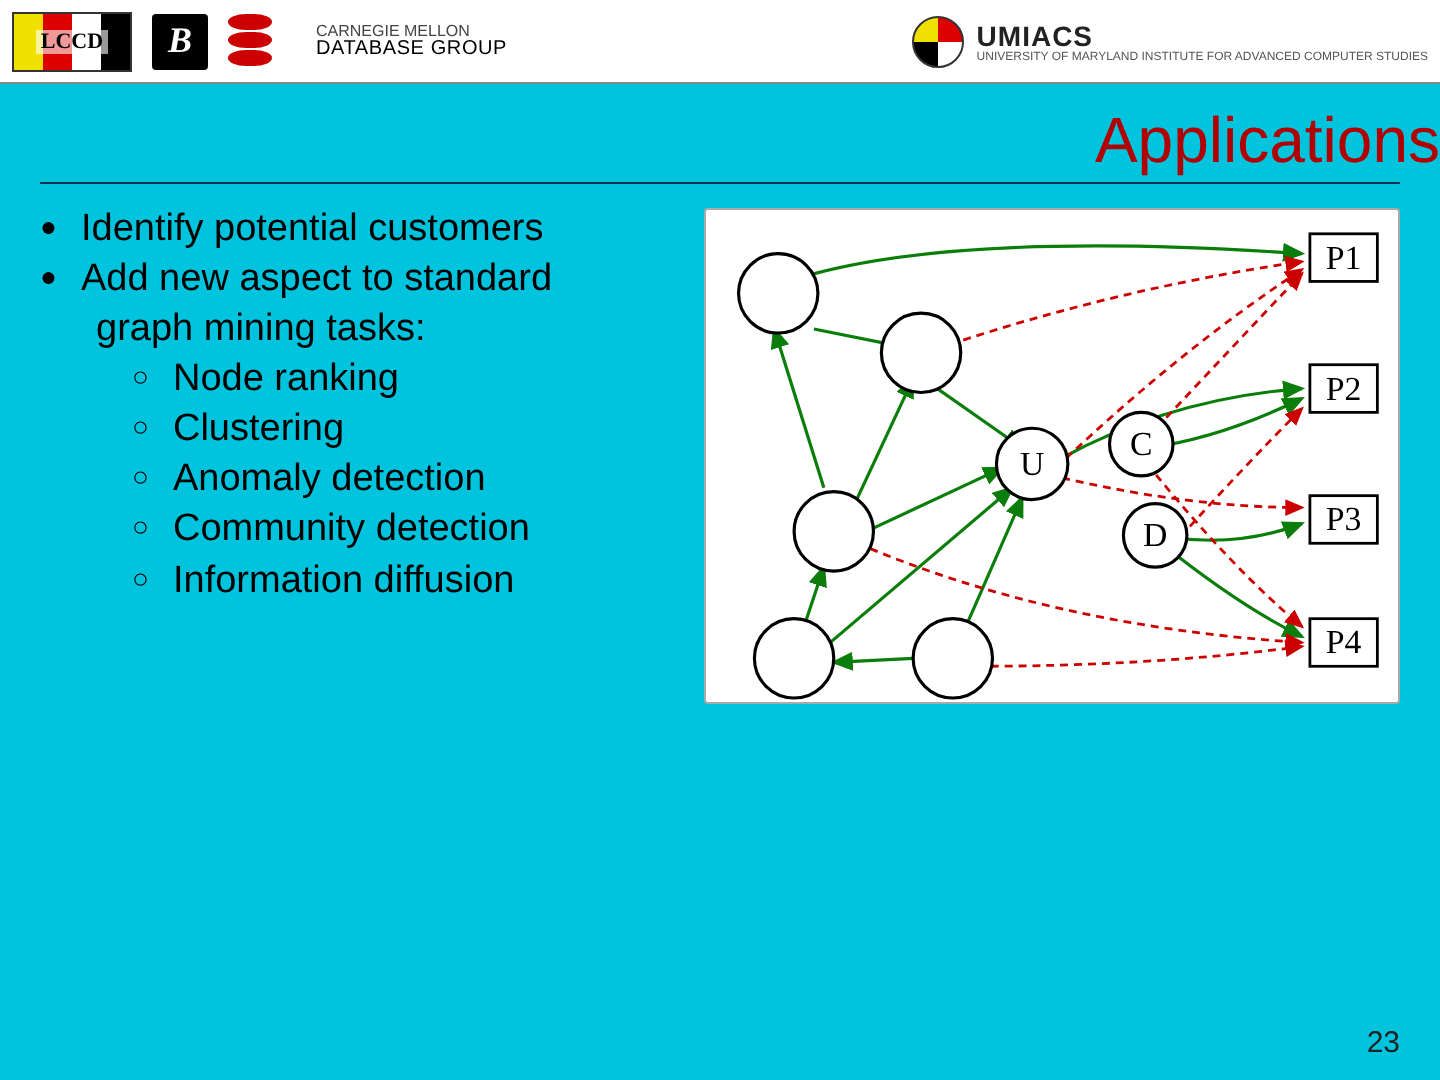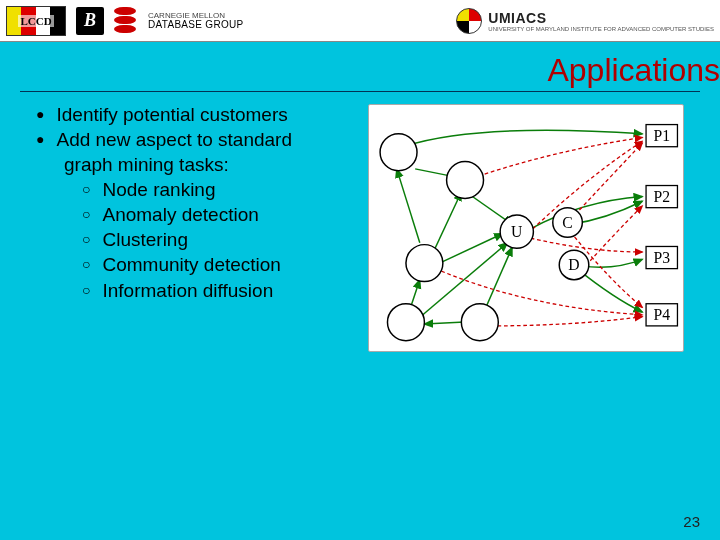--- a/index.html
+++ b/index.html
@@ -37,21 +37,21 @@
     position: relative;
   }
   .logo-lccd::after { content:"LCCD"; background: rgba(255,255,255,0.6); padding:0 2px; font-family: serif; }
   .logo-b {
     width: 28px; height: 28px; background:#000; color:#fff;
     display:flex;align-items:center;justify-content:center;
     font-style: italic; font-weight:bold; font-size:18px; font-family: serif;
     border-radius:2px;
   }
   .logo-db {
-    display:flex; align-items:center; gap:12px;
+    display:flex; align-items:center; gap:22px;
   }
   .db-cyl { width:22px; height:28px; position: relative; }
   .db-cyl::before, .db-cyl::after, .db-cyl span {
     content:""; position:absolute; left:0; width:22px; height:8px;
     background:#c00; border-radius:50%/60%;
   }
   .db-cyl::before { top:0; }
   .db-cyl span { top:9px; display:block; }
   .db-cyl::after { top:18px; }
   .db-text { line-height:1; }
@@ -78,21 +78,21 @@
     color: #b00000;
     padding: 10px 0 2px;
     font-family: Arial, sans-serif;
   }
   .hr {
     width: 680px; height:1px; background:#003355; margin: 0 auto 10px;
   }
 
   .content {
     display:flex;
-    padding: 0 36px;
+    padding: 0 20px;
     gap: 12px;
   }
   .bullets {
     flex: 0 0 320px;
     font-size: 19px;
     color:#000;
     line-height: 1.32;
   }
   .bullets ul { list-style: none; }
   .bullets > ul > li::before {
@@ -171,22 +171,22 @@
 <div class="hr"></div>
 
 <div class="content">
   <div class="bullets">
     <ul>
       <li><span class="li-text">Identify potential customers</span></li>
       <li><span class="li-text">Add new aspect to standard</span>
         <span class="li-indent">graph mining tasks:</span>
         <ul class="sub">
           <li><span>Node ranking</span></li>
+          <li><span>Clustering</span></li>
           <li><span>Anomaly detection</span></li>
-          <li><span>Clustering</span></li>
           <li><span>Community detection</span></li>
           <li><span>Information diffusion</span></li>
         </ul>
       </li>
     </ul>
   </div>
 
   <div class="diagram">
     <svg viewBox="0 0 340 248">
       <defs>

